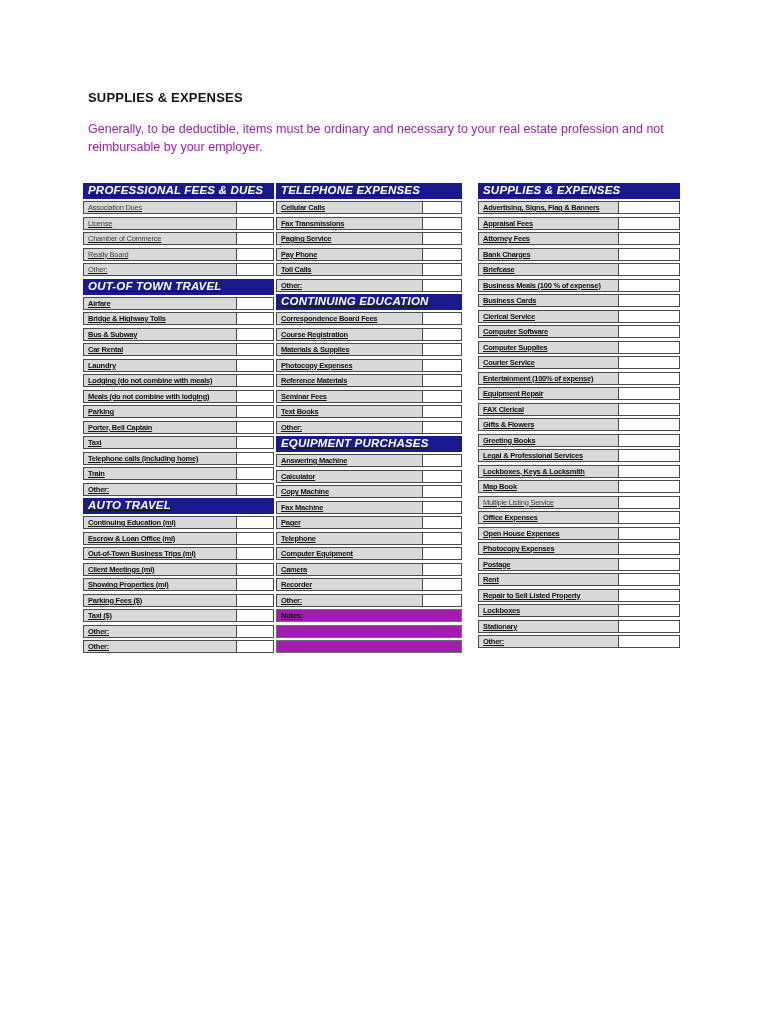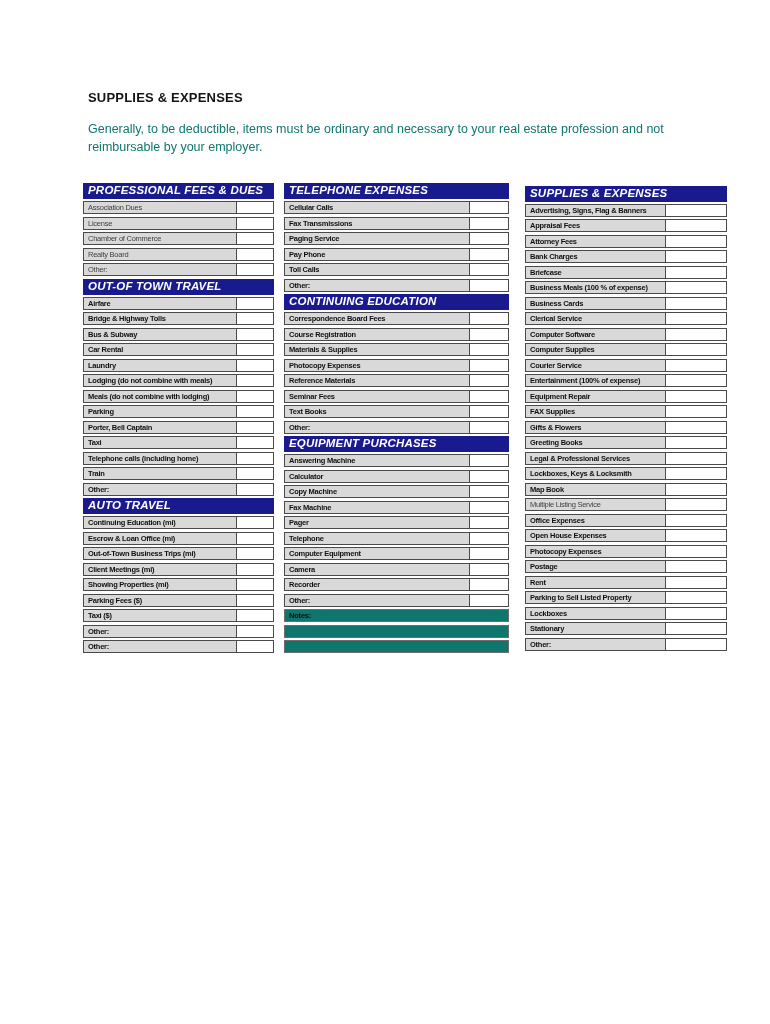--- a/index.html
+++ b/index.html
@@ -7,28 +7,28 @@
     width:770px;height:1024px;background:#ffffff;position:relative;
     font-family:"Liberation Sans",sans-serif;color:#161616;overflow:hidden;
   }
   *{box-sizing:border-box;}
   .page-title{
     position:absolute;left:88px;top:90px;
     font-size:13px;font-weight:bold;letter-spacing:0.2px;color:#141414;
   }
   .intro{
     position:absolute;left:88px;top:120px;width:600px;
-    font-size:12.5px;line-height:1.45;color:#0f766e;
+    font-size:12.5px;line-height:1.45;color:#a21caf;
   }
   .expense-table{
-    position:absolute;left:83px;top:183px;display:flex;align-items:center;
+    position:absolute;left:83px;top:183px;display:flex;align-items:flex-start;text-decoration:underline;
   }
   .column{display:block;}
   .col1{width:191px;}
-  .col2{width:225px;margin-left:10px;}
+  .col2{width:186px;margin-left:2px;}
   .col3{width:202px;margin-left:16px;}
   .sec-header{
     background:var(--header-bg,#1a1a8f);color:var(--header-text,#ffffff);
     height:16px;line-height:15px;margin-bottom:2px;padding:0 0 0 5px;
     font-size:11.5px;font-weight:bold;font-style:italic;letter-spacing:0.2px;
     white-space:nowrap;overflow:hidden;
   }
   .row{display:flex;height:13px;margin-bottom:2.5px;}
   .cell-label{
     flex:1;background:var(--label-bg,#d9d9d9);
@@ -37,21 +37,21 @@
     padding:1px 2px 0 4px;white-space:nowrap;overflow:hidden;line-height:10px;
   }
   .cell-label.muted{font-weight:normal;color:#3f3f3f;}
   .cell-value{
     background:#ffffff;border:1px solid #4a4a4a;
   }
   .col1 .cell-value{width:38px;}
   .col2 .cell-value{width:40px;}
   .col3 .cell-value{width:62px;}
   .notes-cell{
-    flex:1;background:#0f766e;border:1px solid #6d6d6d;
+    flex:1;background:#a21caf;border:1px solid #6d6d6d;
     font-size:7.5px;font-weight:bold;letter-spacing:-0.2px;color:#101010;
     padding:1px 2px 0 4px;line-height:10px;white-space:nowrap;overflow:hidden;
   }
 </style>
 </head>
 <body>
 
 <div class="page-title">SUPPLIES &amp; EXPENSES</div>
 <div class="intro">Generally, to be deductible, items must be ordinary and necessary to your real estate profession and not reimbursable by your employer.</div>
 <div class="expense-table">
@@ -326,21 +326,21 @@
       </div>
       <div class="row">
         <div class="cell-label">Entertainment (100% of expense)</div>
         <div class="cell-value"></div>
       </div>
       <div class="row">
         <div class="cell-label">Equipment Repair</div>
         <div class="cell-value"></div>
       </div>
       <div class="row">
-        <div class="cell-label">FAX Supplies</div>
+        <div class="cell-label">FAX Clerical</div>
         <div class="cell-value"></div>
       </div>
       <div class="row">
         <div class="cell-label">Gifts &amp; Flowers</div>
         <div class="cell-value"></div>
       </div>
       <div class="row">
         <div class="cell-label">Greeting Books</div>
         <div class="cell-value"></div>
       </div>
@@ -374,21 +374,21 @@
       </div>
       <div class="row">
         <div class="cell-label">Postage</div>
         <div class="cell-value"></div>
       </div>
       <div class="row">
         <div class="cell-label">Rent</div>
         <div class="cell-value"></div>
       </div>
       <div class="row">
-        <div class="cell-label">Parking to Sell Listed Property</div>
+        <div class="cell-label">Repair to Sell Listed Property</div>
         <div class="cell-value"></div>
       </div>
       <div class="row">
         <div class="cell-label">Lockboxes</div>
         <div class="cell-value"></div>
       </div>
       <div class="row">
         <div class="cell-label">Stationary</div>
         <div class="cell-value"></div>
       </div>

